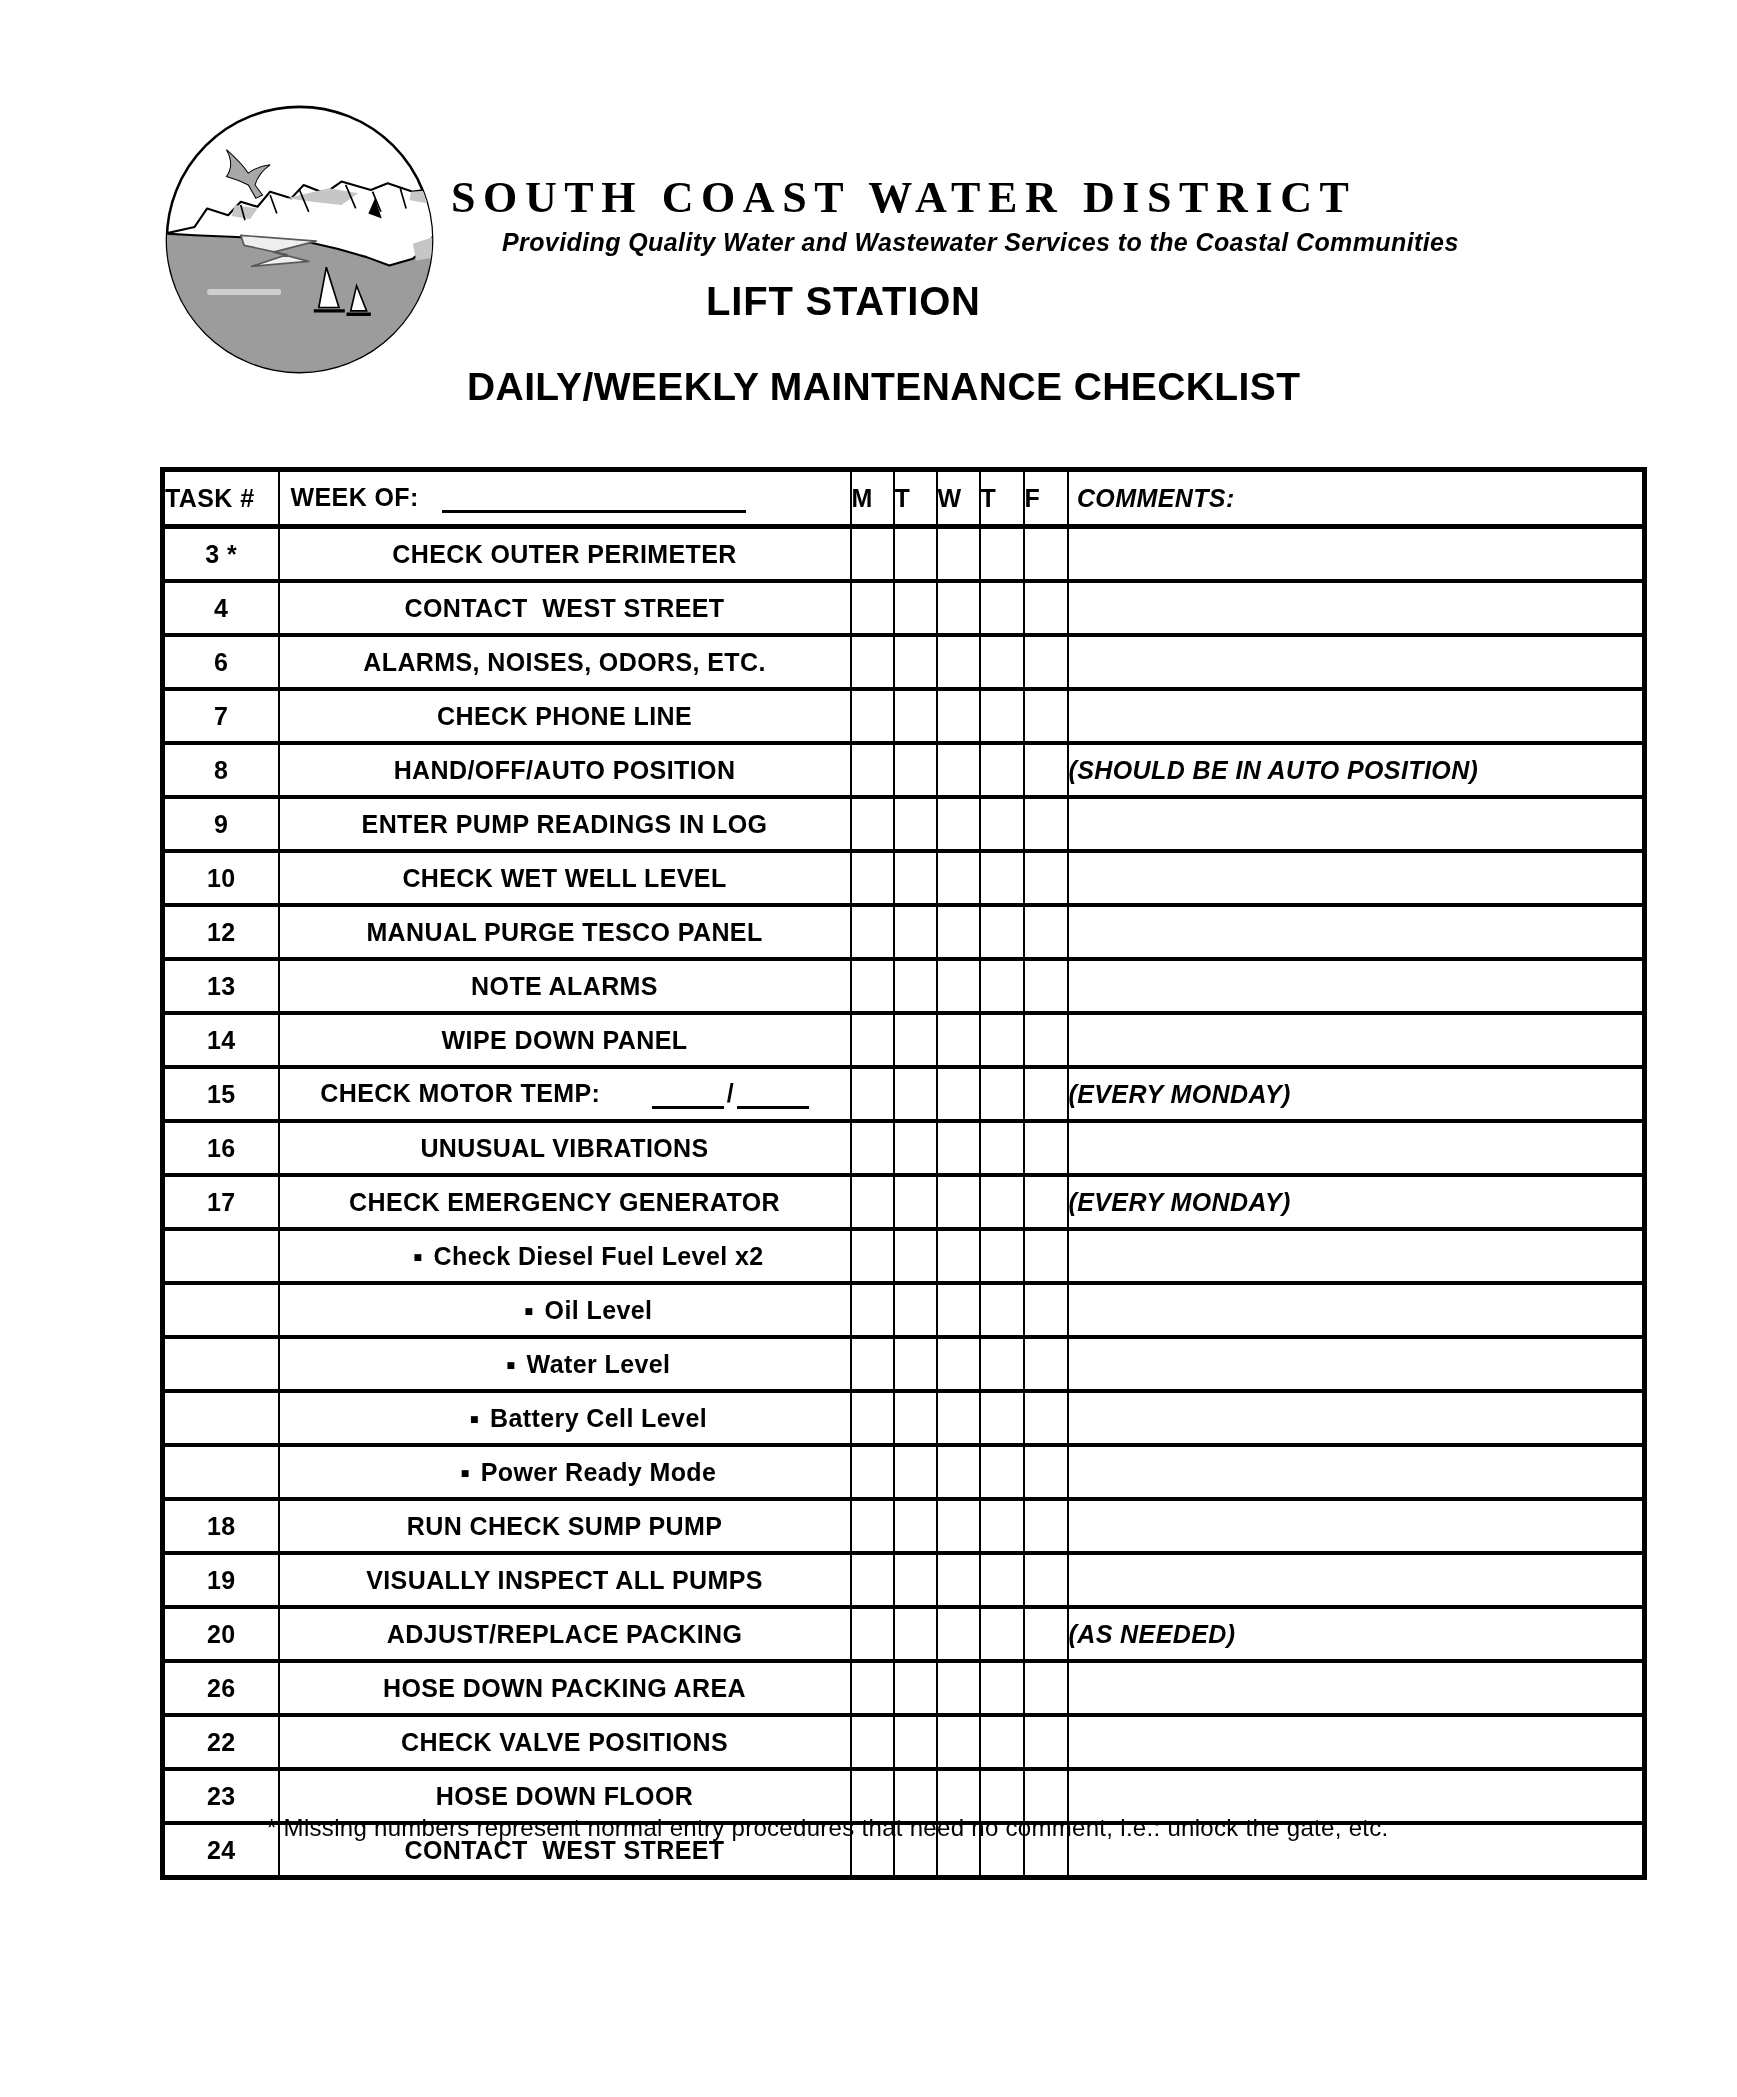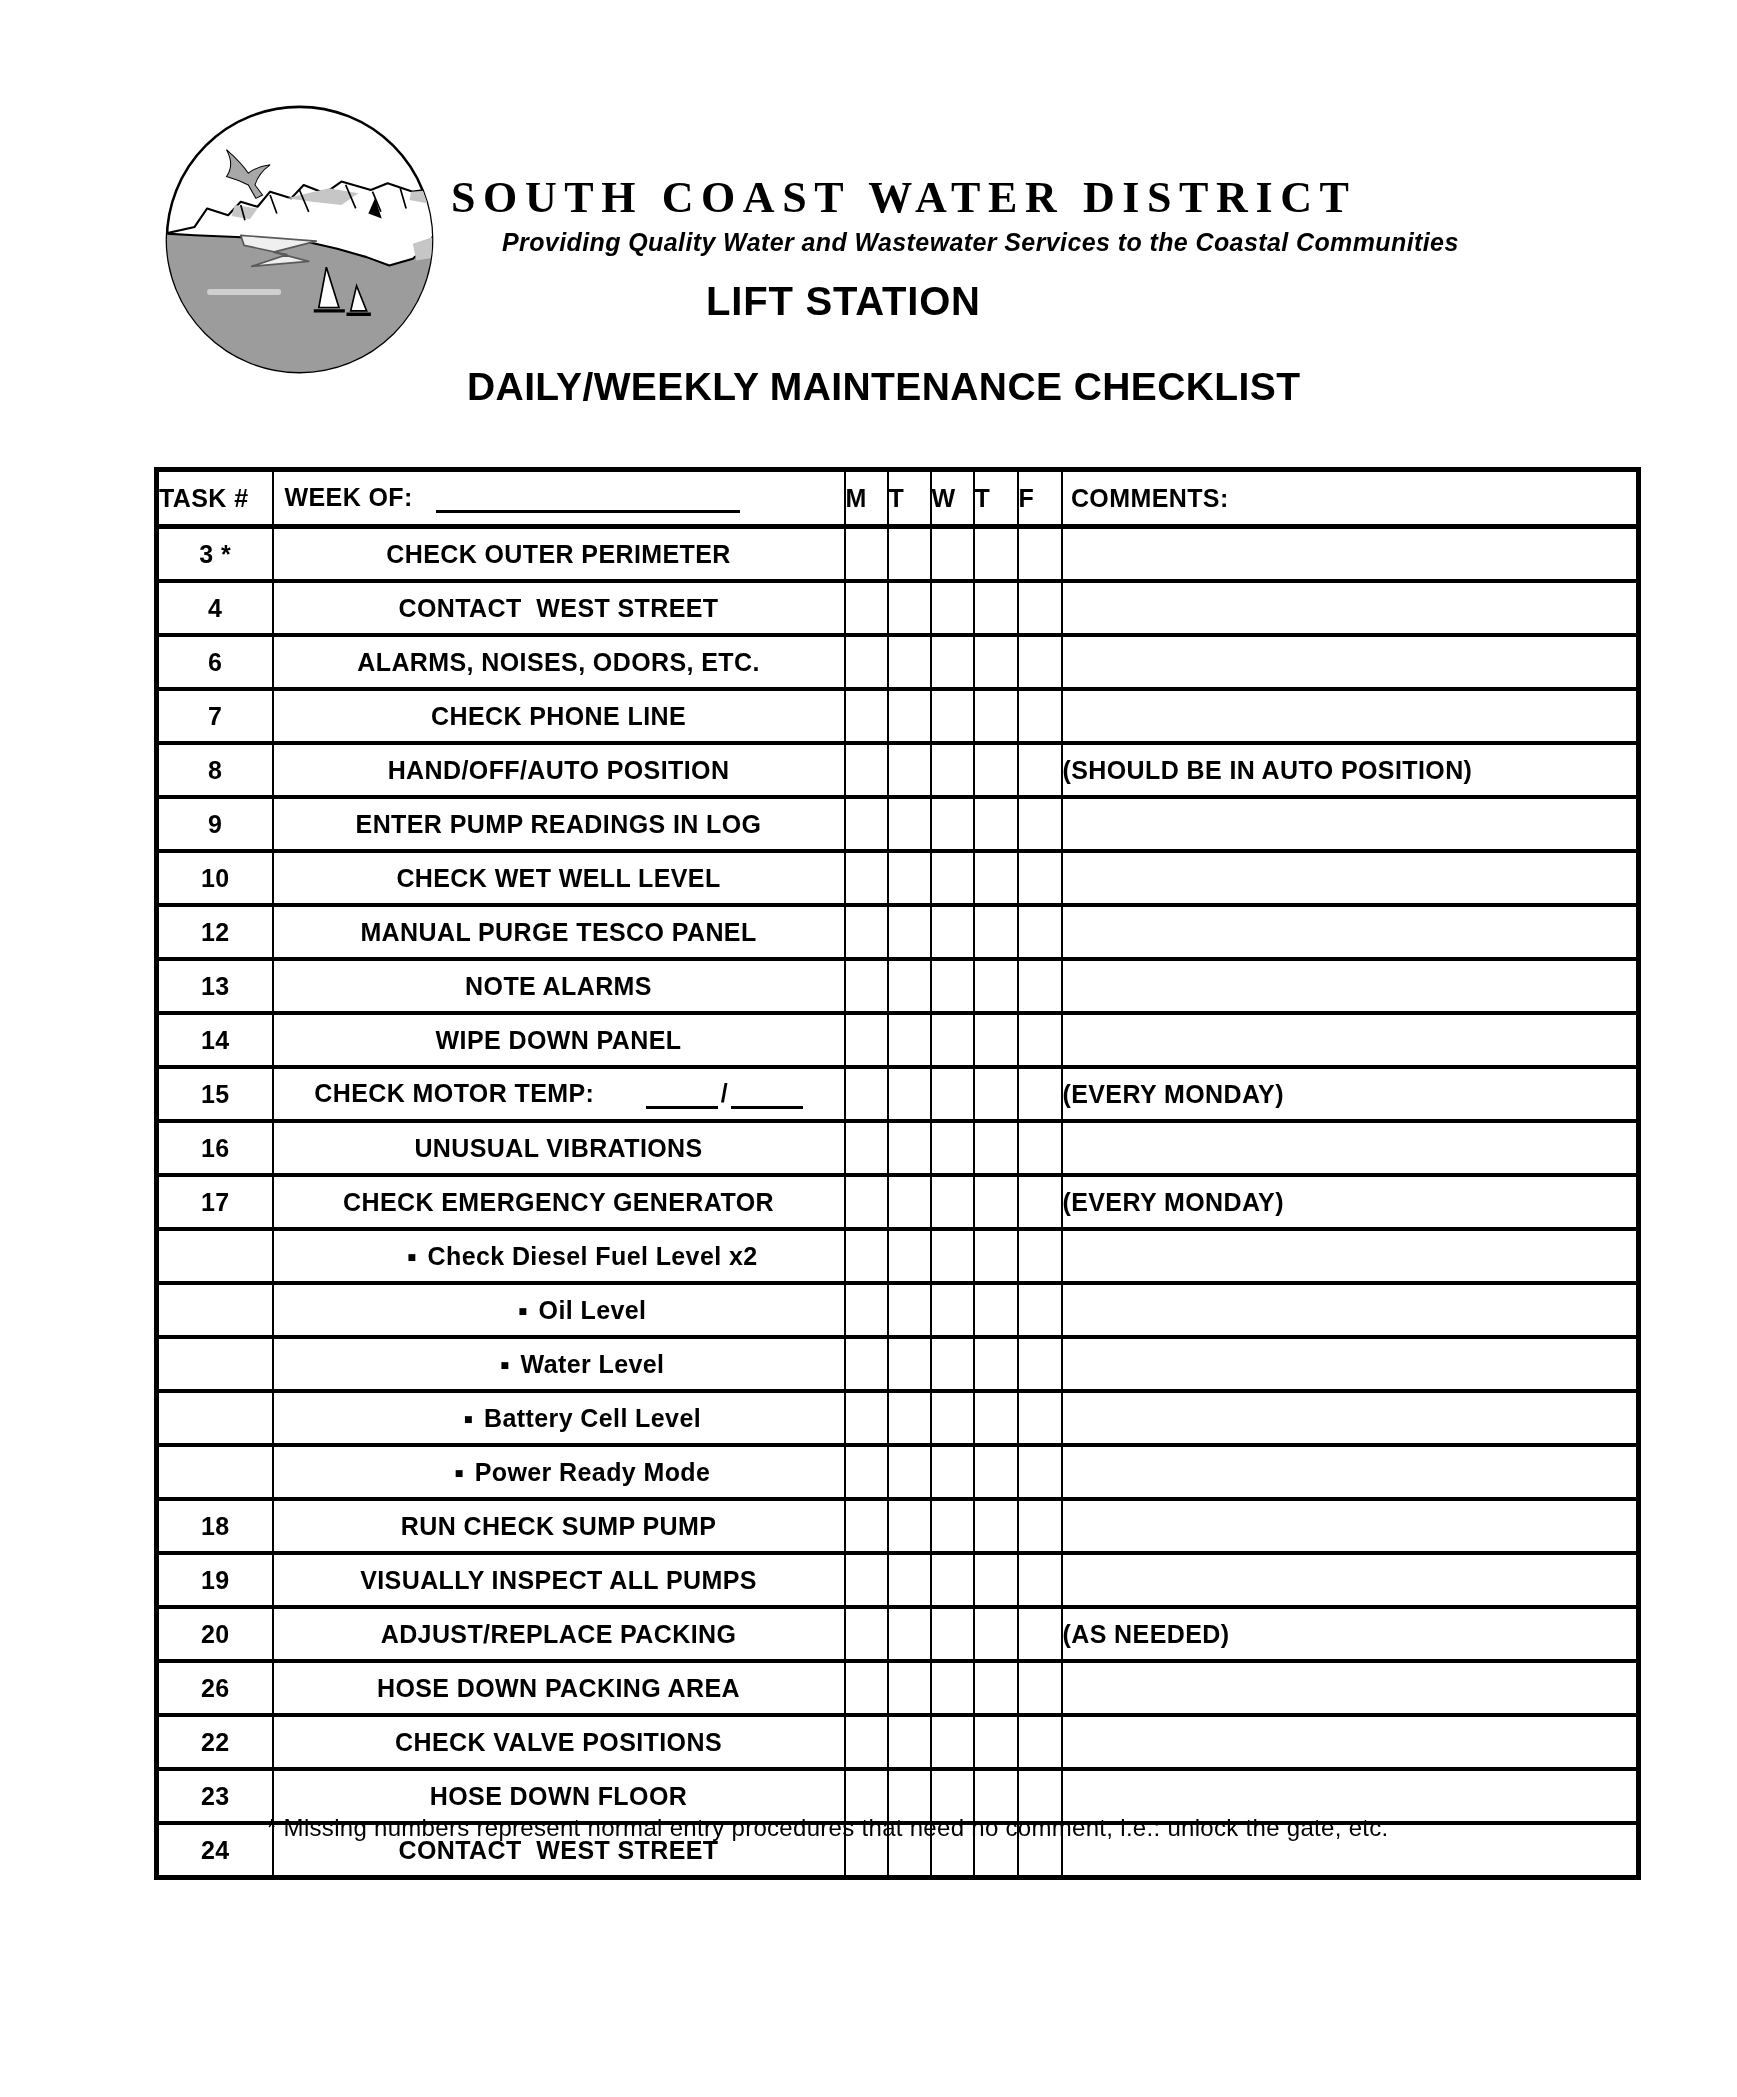--- a/index.html
+++ b/index.html
@@ -21,36 +21,36 @@
   .facility{
     position:absolute;left:706px;top:281px;white-space:nowrap;
     font-weight:700;font-size:40px;letter-spacing:0.8px;line-height:1;
   }
   .doc-title{
     position:absolute;left:467px;top:367px;white-space:nowrap;
     font-weight:700;font-size:39px;letter-spacing:0.4px;line-height:1;
   }
   
   table.checklist{
-    position:absolute;left:154px;top:467px;width:1481px;
+    position:absolute;left:160px;top:467px;width:1481px;
     border-collapse:collapse;table-layout:fixed;
     border:5.9px solid #000;
   }
   .checklist th,.checklist td{
     border:2.5px solid #000;border-top-width:4.2px;border-bottom-width:4.2px;
     font-size:25px;font-weight:700;letter-spacing:0.4px;
     vertical-align:middle;padding:0;overflow:hidden;
   }
   .checklist thead th{height:52px;border-bottom-width:5.9px;text-align:left;}
   .checklist tbody td{height:50px;}
   .c-task{text-align:center;}
   th.c-task{text-align:center;}
   .c-desc{text-align:center;padding-left:11px;white-space:pre-wrap;}
   td.c-desc.bullet-row{padding-left:48px;}
-  .c-comment{text-align:left;padding-left:8.4px;white-space:pre-wrap;}
+  .c-comment{text-align:left;padding-left:8.4px;white-space:pre-wrap;font-style:italic;}
   th.c-week{padding-left:11px;}
   th.c-comment{padding-left:8.4px;}
   .blank-line{
     display:inline-block;border-bottom:3.4px solid #000;height:25px;
     vertical-align:-7.6px;
   }
   .week-blank{width:304px;margin-left:23.5px;}
   .temp-blank{width:72px;}
   .temp-blank.first{margin-left:52px;}
   .slash{padding:0 2.5px;}

